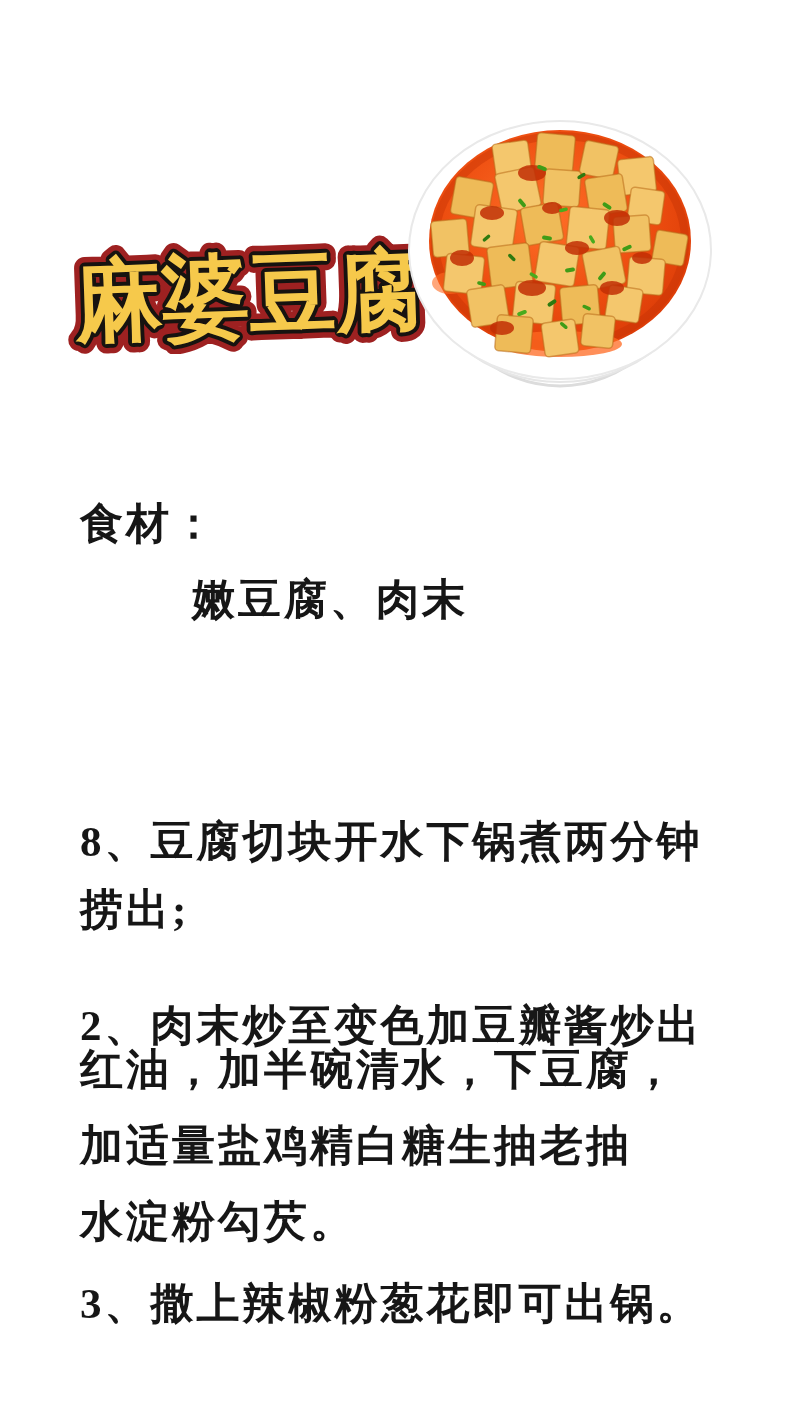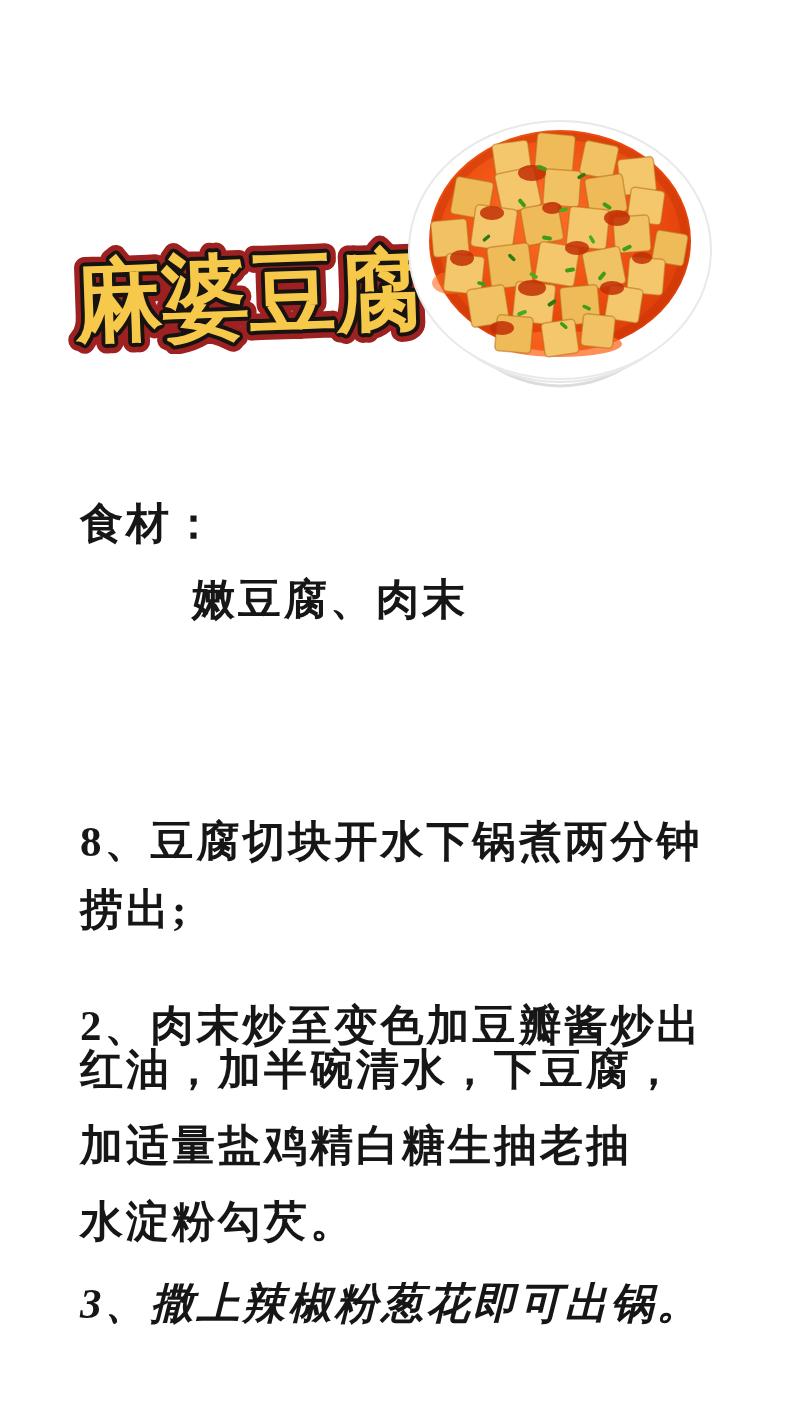--- a/index.html
+++ b/index.html
@@ -44,21 +44,21 @@
   .indent { left: 156px; margin-left: 36px; }
   .y-ing-h  { top: 500px; }
   .y-ing-v  { top: 576px; }
   .y-step-h { top: 742px; }
   .y-l0 { top: 818px; }
   .y-l1 { top: 886px; }
   .y-l2 { top: 1002px; }
   .y-l3 { top: 1046px; }
   .y-l4 { top: 1122px; }
   .y-l5 { top: 1198px; }
-  .y-l6 { top: 1280px; font-style: italic; }
+  .y-l6 { top: 1280px; }
 </style>
 </head>
 <body>
 
 <div class="page">
 
   <svg class="title-svg" viewBox="0 0 375 122" aria-hidden="true">
     <text class="t-outer" x="187" y="96" text-anchor="middle" textLength="348" lengthAdjust="spacingAndGlyphs" transform="rotate(-2 187 61)" stroke="#9e2121">麻婆豆腐</text>
     <text class="t-mid" x="187" y="96" text-anchor="middle" textLength="348" lengthAdjust="spacingAndGlyphs" transform="rotate(-2 187 61)" stroke="#171310">麻婆豆腐</text>
     <text x="187" y="96" text-anchor="middle" textLength="348" lengthAdjust="spacingAndGlyphs" transform="rotate(-2 187 61)" fill="#f6c94b">麻婆豆腐</text>

